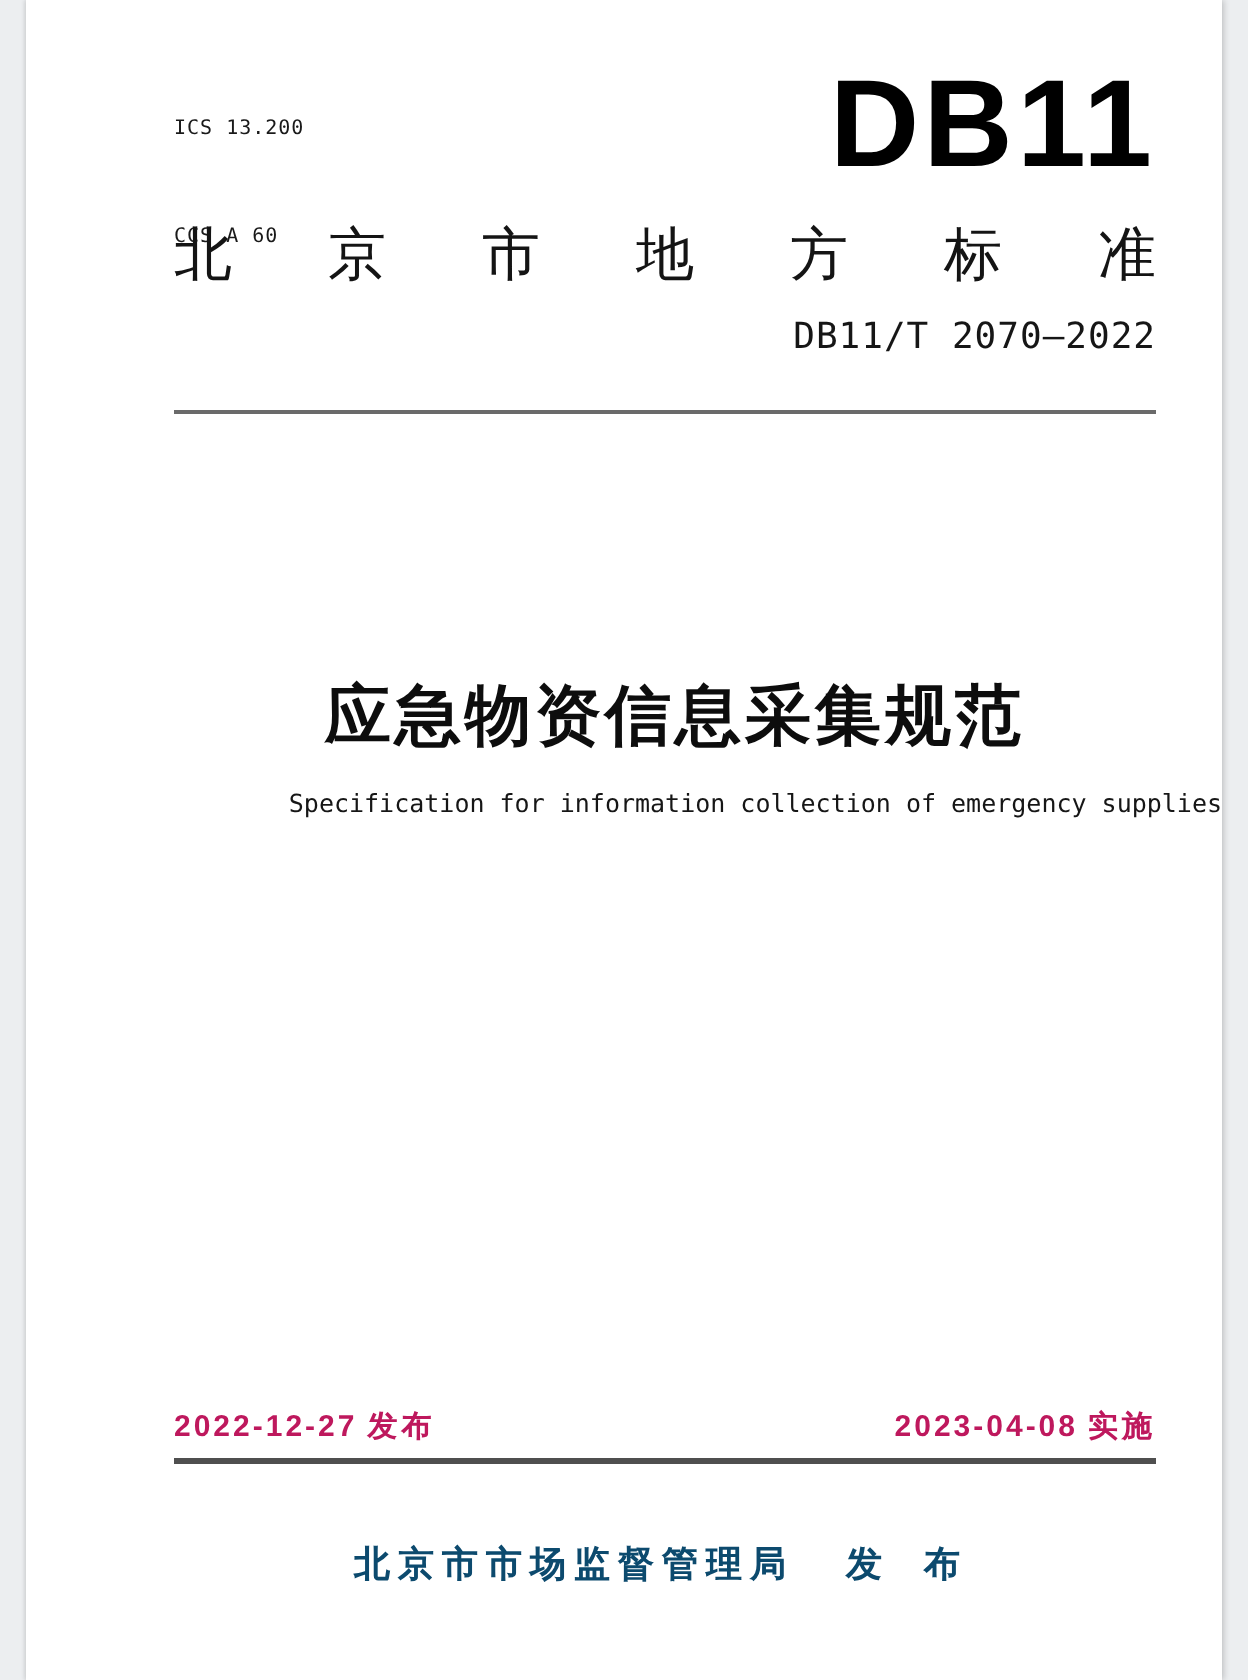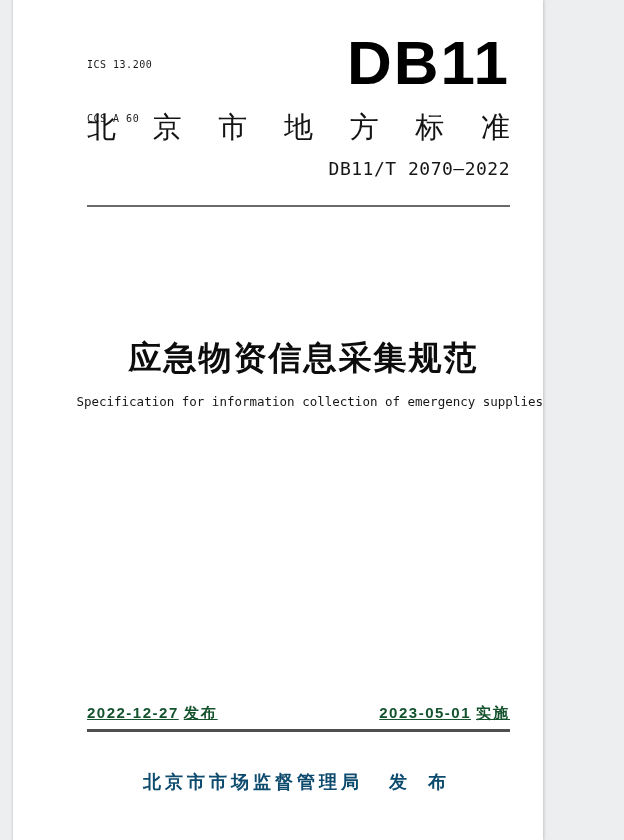--- a/index.html
+++ b/index.html
@@ -11,21 +11,21 @@
     overflow: hidden;
   }
   .canvas {
     position: relative;
     width: 624px; height: 840px;
     background: #eceef0;
   }
   .page {
     position: absolute;
     left: 13px; top: 0;
-    width: 530px; height: 840px;
+    width: 598px; height: 840px;
     background: #ffffff;
     box-shadow: 1px 0 3px rgba(0,0,0,0.18), -1px 0 2px rgba(0,0,0,0.08);
   }
   
   .ics-block {
     position: absolute;
     left: 74px; top: 20px;
     font-family: "DejaVu Sans Mono", monospace;
     font-size: 10px;
     line-height: 18px;
@@ -85,22 +85,21 @@
     color: #161616;
   }
   
   .dates-row {
     position: absolute;
     left: 74px; right: 33px; top: 704px;
     display: flex;
     justify-content: space-between;
     font-size: 15px;
     font-weight: 600;
-    color: #14532d;
-    text-decoration: underline;
+    color: #be185d;
   }
   .date-value { letter-spacing: 1.5px; }
   .date-label { margin-left: 5px; letter-spacing: 2px; }
   .rule-bottom {
     position: absolute;
     left: 74px; right: 33px; top: 729px;
     height: 3px;
     background: #4f4f4f;
   }
   .publisher-line {
@@ -143,21 +142,21 @@
     <div class="rule-top"></div>
 
     <div class="title-cn">应急物资信息采集规范</div>
     <div class="title-en">Specification for information collection of emergency supplies</div>
 
     <div class="dates-row">
       <div>
         <span class="date-value">2022-12-27</span><span class="date-label">发布</span>
       </div>
       <div>
-        <span class="date-value">2023-05-01</span><span class="date-label">实施</span>
+        <span class="date-value">2023-04-08</span><span class="date-label">实施</span>
       </div>
     </div>
 
     <div class="rule-bottom"></div>
 
     <div class="publisher-line">
       <span>北京市市场监督管理局</span><span class="publish-label">发 布</span>
     </div>
 
   </div>

